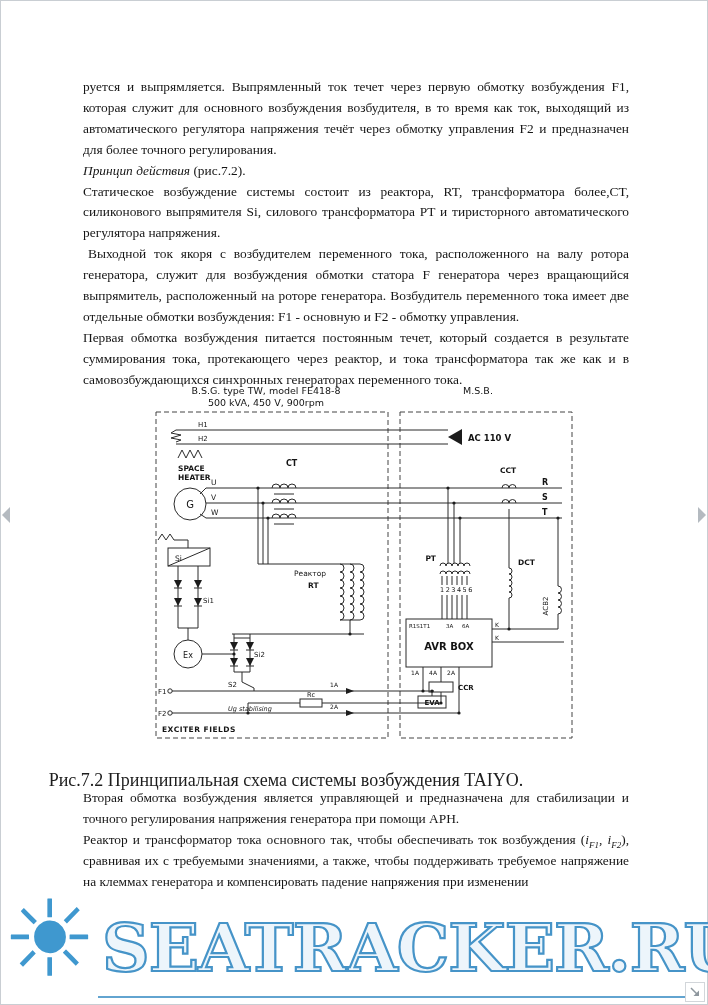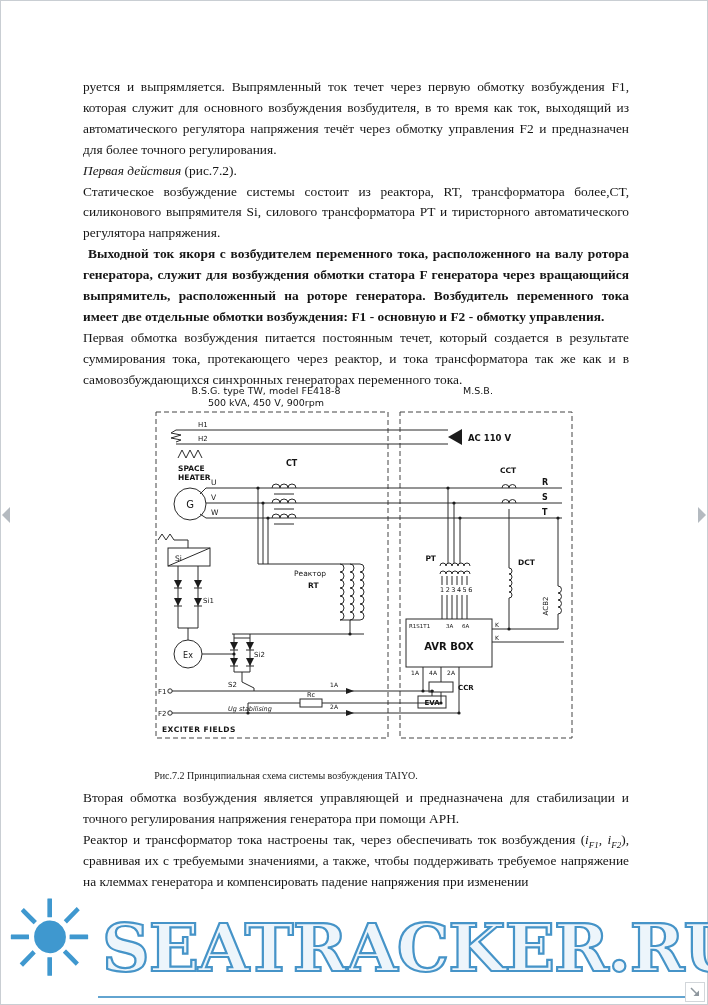--- a/index.html
+++ b/index.html
@@ -8,26 +8,26 @@
     font-family:"Liberation Serif",serif;color:#161616;overflow:hidden;
   }
   .page-border{position:absolute;inset:0;border:1px solid #c9ced3;pointer-events:none;}
 
   
   .tb{position:absolute;left:83px;width:546px;font-size:13.4px;line-height:20.9px;
       text-align:justify;color:#151515;}
   .tb1{top:77px;}
   .tb2{top:788px;}
   .tb p{margin:0;}
-  .tb p.ind{text-indent:5px;font-weight:bold;}
+  .tb p.ind{text-indent:5px;}
   .tb i{font-style:italic;}
   .tb sub{font-size:9px;font-style:italic;line-height:0;}
 
   .fig-caption{position:absolute;top:770px;left:0;width:572px;text-align:center;
-      font-size:10px;color:#1d1d1d;}
+      font-size:18px;color:#1d1d1d;}
 
   
   svg.sch{position:absolute;left:148px;top:382px;}
   .sch path,.sch polyline,.sch line,.sch circle.o,.sch rect{stroke:#2b2b2b;stroke-width:1;fill:none;}
   .sch rect.dash{stroke:#454545;stroke-dasharray:5 3;}
   .sch polygon{fill:#1c1c1c;stroke:none;}
   .sch circle.dot{fill:#1c1c1c;stroke:none;}
   .sch circle.term{fill:#fff;stroke:#2b2b2b;}
   .sch text{font-family:"DejaVu Sans",sans-serif;font-size:8px;fill:#141414;}
   .sch .s55{font-size:5.5px}.sch .s6{font-size:6px}.sch .s65{font-size:6.5px}
@@ -53,21 +53,21 @@
   .nav-corner{right:3px;bottom:3px;width:18px;height:18px;background:#fff;
       border:1px solid #d2d6da;display:flex;align-items:center;justify-content:center;}
 </style>
 </head>
 <body>
 
 <div class="page-border"></div>
 
 <div class="tb tb1">
   <p><span>руется и выпрямляется. Выпрямленный ток течет через первую обмотку возбуждения F1, которая служит для основного возбуждения возбудителя, в то время как ток, выходящий из автоматического регулятора напряжения течёт через обмотку управления F2 и предназначен для более точного регулирования.</span></p>
-  <p><i>Первая действия</i><span> (рис.7.2).</span></p>
+  <p><i>Принцип действия</i><span> (рис.7.2).</span></p>
   <p>Статическое возбуждение системы состоит из реактора, RT, трансформатора более,CT, силиконового выпрямителя Si, силового трансформатора PT и тиристорного автоматического регулятора напряжения.</p>
   <p class="ind">Выходной ток якоря с возбудителем переменного тока, расположенного на валу ротора генератора, служит для возбуждения обмотки статора F генератора через вращающийся выпрямитель, расположенный на роторе генератора. Возбудитель переменного тока имеет две отдельные обмотки возбуждения: F1 - основную и F2 - обмотку управления.</p>
   <p>Первая обмотка возбуждения питается постоянным течет, который создается в результате суммирования тока, протекающего через реактор, и тока трансформатора так же как и в самовозбуждающихся синхронных генераторах переменного тока.</p>
 </div>
 
 <svg class="sch" width="440" height="365" viewBox="0 0 440 365">
   <g>
     <rect class="dash" x="8" y="30" width="232" height="326"></rect>
     <rect class="dash" x="252" y="30" width="172" height="326"></rect>
 
@@ -211,21 +211,21 @@
   <text x="400" y="224" transform="rotate(-90 400 224)" class="tc s7">ACB2</text>
   <text x="10" y="312" class="s7">F1</text>
   <text x="10" y="334" class="s7">F2</text>
   <text x="14" y="350" class="b s75 lsp">EXCITER FIELDS</text>
 </svg>
 
 <div class="fig-caption">Рис.7.2 Принципиальная схема системы возбуждения TAIYO.</div>
 
 <div class="tb tb2">
   <p>Вторая обмотка возбуждения является управляющей и предназначена для стабилизации и точного регулирования напряжения генератора при помощи АРН.</p>
-  <p><span>Реактор и трансформатор тока настроены так, через обеспечивать ток возбуждения </span><span><span>(</span><i>i</i><sub>F1</sub><span>, </span><i>i</i><sub>F2</sub><span>), </span></span><span>сравнивая их с требуемыми значениями, а также, чтобы поддерживать требуемое напряжение на клеммах генератора и компенсировать падение напряжения при изменении</span></p>
+  <p><span>Реактор и трансформатор тока основного так, чтобы обеспечивать ток возбуждения </span><span><span>(</span><i>i</i><sub>F1</sub><span>, </span><i>i</i><sub>F2</sub><span>), </span></span><span>сравнивая их с требуемыми значениями, а также, чтобы поддерживать требуемое напряжение на клеммах генератора и компенсировать падение напряжения при изменении</span></p>
 </div>
 
 <div class="wm">
   <div class="wm-sun">☀</div>
   <div class="wm-text">SEATRACKER.RU</div>
   <div class="wm-line"></div>
 </div>
 
 <div class="nav nav-left">
   <svg width="10" height="18" viewBox="0 0 10 18">

